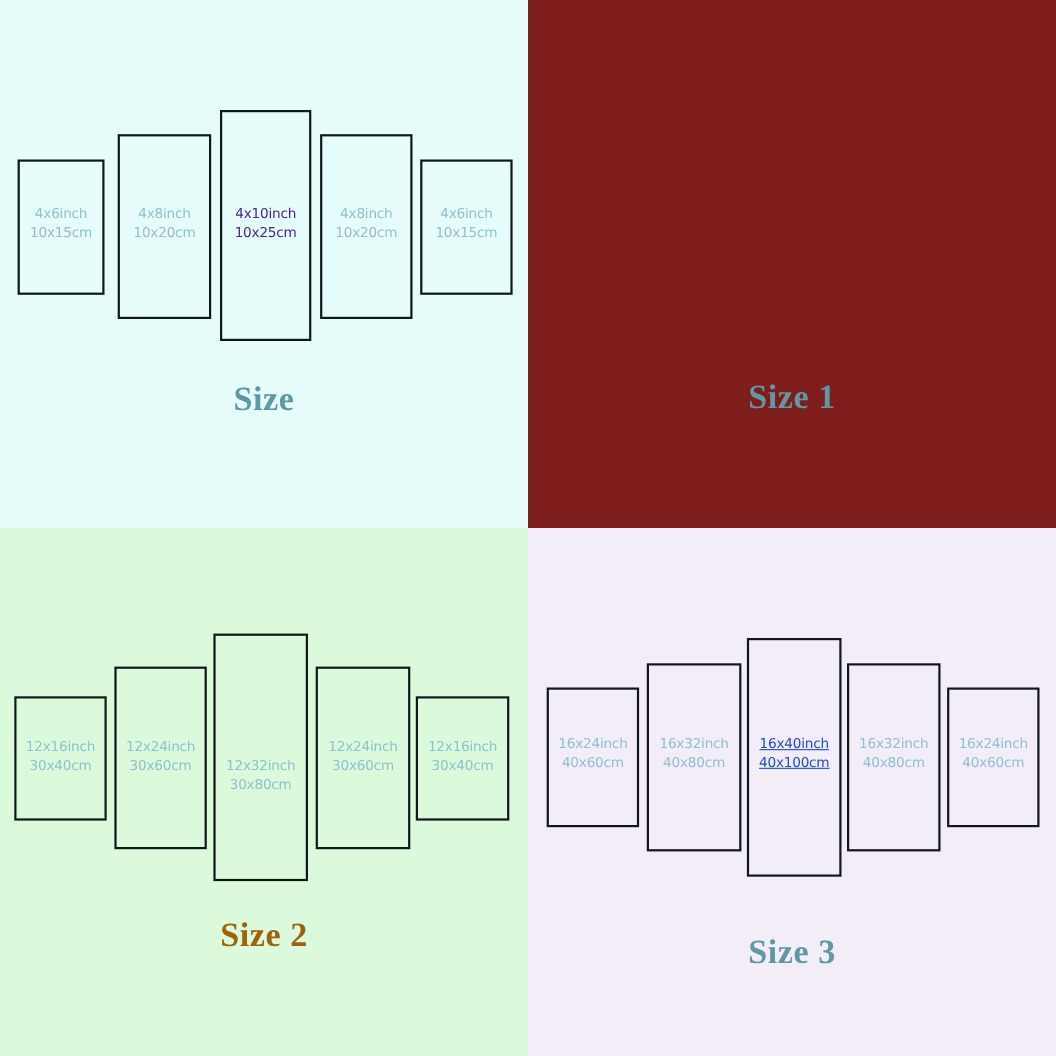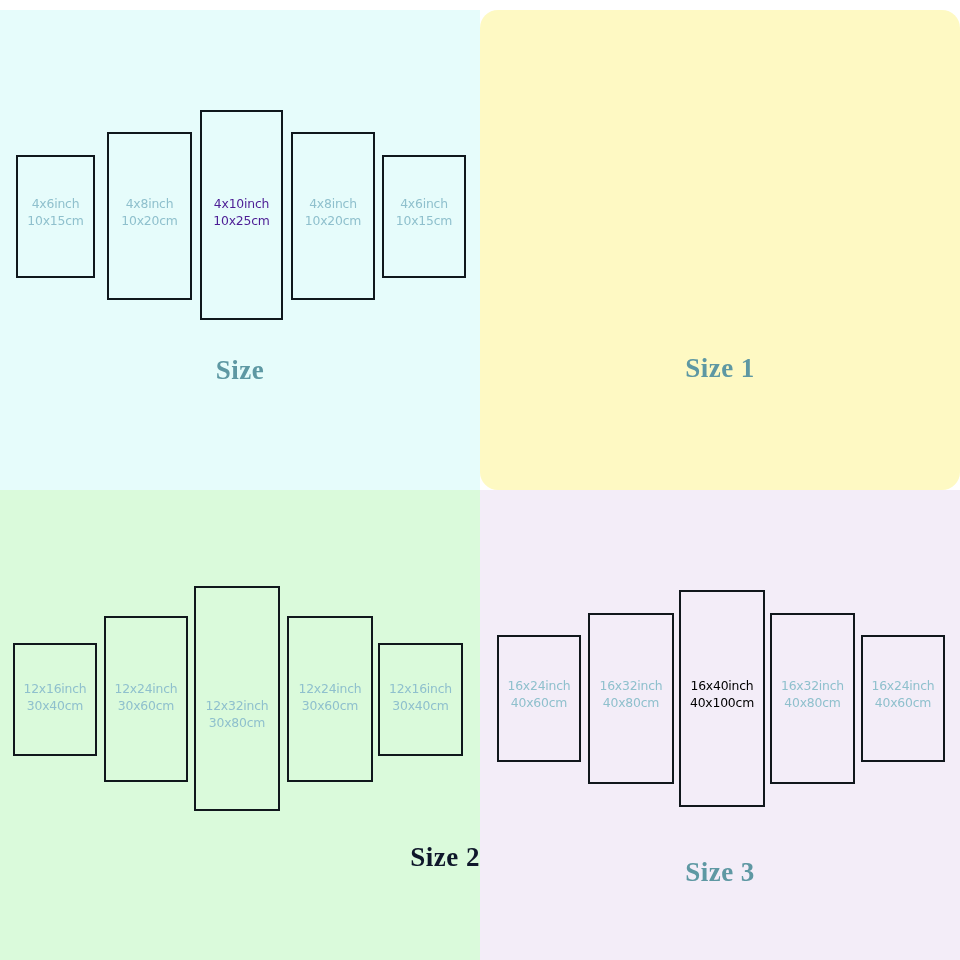--- a/index.html
+++ b/index.html
@@ -19,21 +19,20 @@
     height: 960px;
     display: grid;
     grid-template-columns: 480px 480px;
     grid-template-rows: 480px 480px;
   }
   .quadrant {
     position: relative;
     width: 480px;
     height: 480px;
     overflow: hidden;
-    margin-top: 10px;
   }
   .panels {
     position: absolute;
     left: 0;
     top: 0;
     width: 480px;
     height: 480px;
   }
   .panel {
     position: absolute;
@@ -58,21 +57,21 @@
     display: block;
   }
   .quad-title {
     position: absolute;
     left: 0;
     width: 480px;
     text-align: center;
     color: #5e98a3;
     font-family: "Liberation Serif", serif;
     font-weight: bold;
-    font-size: 27px;
+    font-size: 31px;
     letter-spacing: 0.5px;
   }
 </style>
 </head>
 <body>
 
 <div class="board">
 
   <div class="quadrant" id="q0" style="background: rgb(230, 252, 251);">
     <div class="panels">
@@ -98,21 +97,21 @@
         </div>
         <div class="panel" style="left: 382px; top: 145px; width: 84px; height: 123px; border-color: rgb(16, 23, 28);"></div>
         <div class="panel-label" style="top: 186px; left: 424px; color: rgb(143, 192, 205);">
           <span class="ln">4x6inch</span>
           <span class="ln">10x15cm</span>
         </div>
       </div>
     <div class="quad-title" style="top: 345px; color: rgb(94, 152, 163);">Size</div>
   </div>
 
-  <div class="quadrant" id="q1" style="background: #fef9c3; border-radius: 18px;">
+  <div class="quadrant" id="q1" style="background: #7f1d1d;">
     <div class="panels"></div>
     <div class="quad-title" style="top: 343px; color: rgb(94, 152, 163);">Size 1</div>
   </div>
 
   <div class="quadrant" id="q2" style="background: rgb(218, 250, 219);">
     <div class="panels">
         <div class="panel" style="left: 13px; top: 153px; width: 84px; height: 113px; border-color: rgb(16, 23, 28);"></div>
         <div class="panel-label" style="top: 191px; left: 55px; color: rgb(143, 192, 205);">
           <span class="ln">12x16inch</span>
           <span class="ln">30x40cm</span>
@@ -131,37 +130,37 @@
         <div class="panel-label" style="top: 191px; left: 330px; color: rgb(143, 192, 205);">
           <span class="ln">12x24inch</span>
           <span class="ln">30x60cm</span>
         </div>
         <div class="panel" style="left: 378px; top: 153px; width: 85px; height: 113px; border-color: rgb(16, 23, 28);"></div>
         <div class="panel-label" style="top: 191px; left: 420.5px; color: rgb(143, 192, 205);">
           <span class="ln">12x16inch</span>
           <span class="ln">30x40cm</span>
         </div>
       </div>
-    <div class="quad-title" style="top: 352px; color: #0f172a; text-align: right;">Size 2</div>
+    <div class="quad-title" style="top: 352px; color: #a16207;">Size 2</div>
   </div>
 
   <div class="quadrant" id="q3" style="background: rgb(243, 237, 248);">
     <div class="panels">
         <div class="panel" style="left: 17px; top: 145px; width: 84px; height: 127px; border-color: rgb(16, 23, 28);"></div>
         <div class="panel-label" style="top: 188px; left: 59px; color: rgb(143, 192, 205);">
           <span class="ln">16x24inch</span>
           <span class="ln">40x60cm</span>
         </div>
         <div class="panel" style="left: 108px; top: 123px; width: 86px; height: 171px; border-color: rgb(16, 23, 28);"></div>
         <div class="panel-label" style="top: 188px; left: 151px; color: rgb(143, 192, 205);">
           <span class="ln">16x32inch</span>
           <span class="ln">40x80cm</span>
         </div>
         <div class="panel" style="left: 199px; top: 100px; width: 86px; height: 217px; border-color: rgb(16, 23, 28);"></div>
-        <div class="panel-label" style="top: 188px; left: 242px; color: #000000;">
+        <div class="panel-label" style="top: 188px; left: 242px; color: #1d4ed8; text-decoration: underline;">
           <span class="ln">16x40inch</span>
           <span class="ln">40x100cm</span>
         </div>
         <div class="panel" style="left: 290px; top: 123px; width: 85px; height: 171px; border-color: rgb(16, 23, 28);"></div>
         <div class="panel-label" style="top: 188px; left: 332.5px; color: rgb(143, 192, 205);">
           <span class="ln">16x32inch</span>
           <span class="ln">40x80cm</span>
         </div>
         <div class="panel" style="left: 381px; top: 145px; width: 84px; height: 127px; border-color: rgb(16, 23, 28);"></div>
         <div class="panel-label" style="top: 188px; left: 423px; color: rgb(143, 192, 205);">

